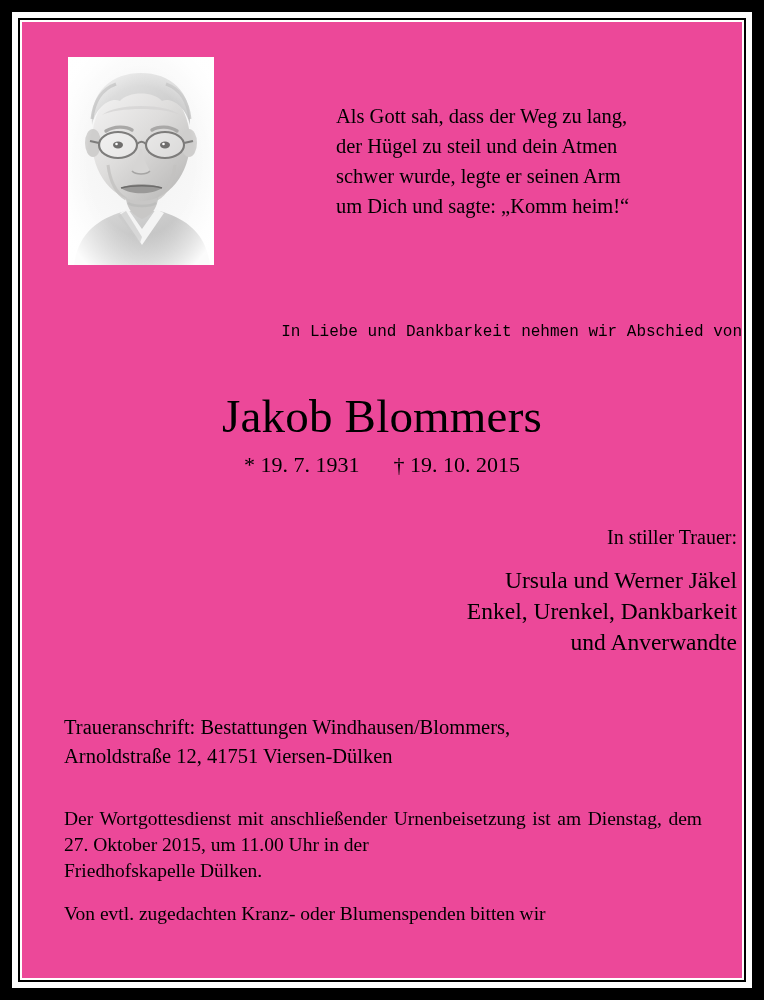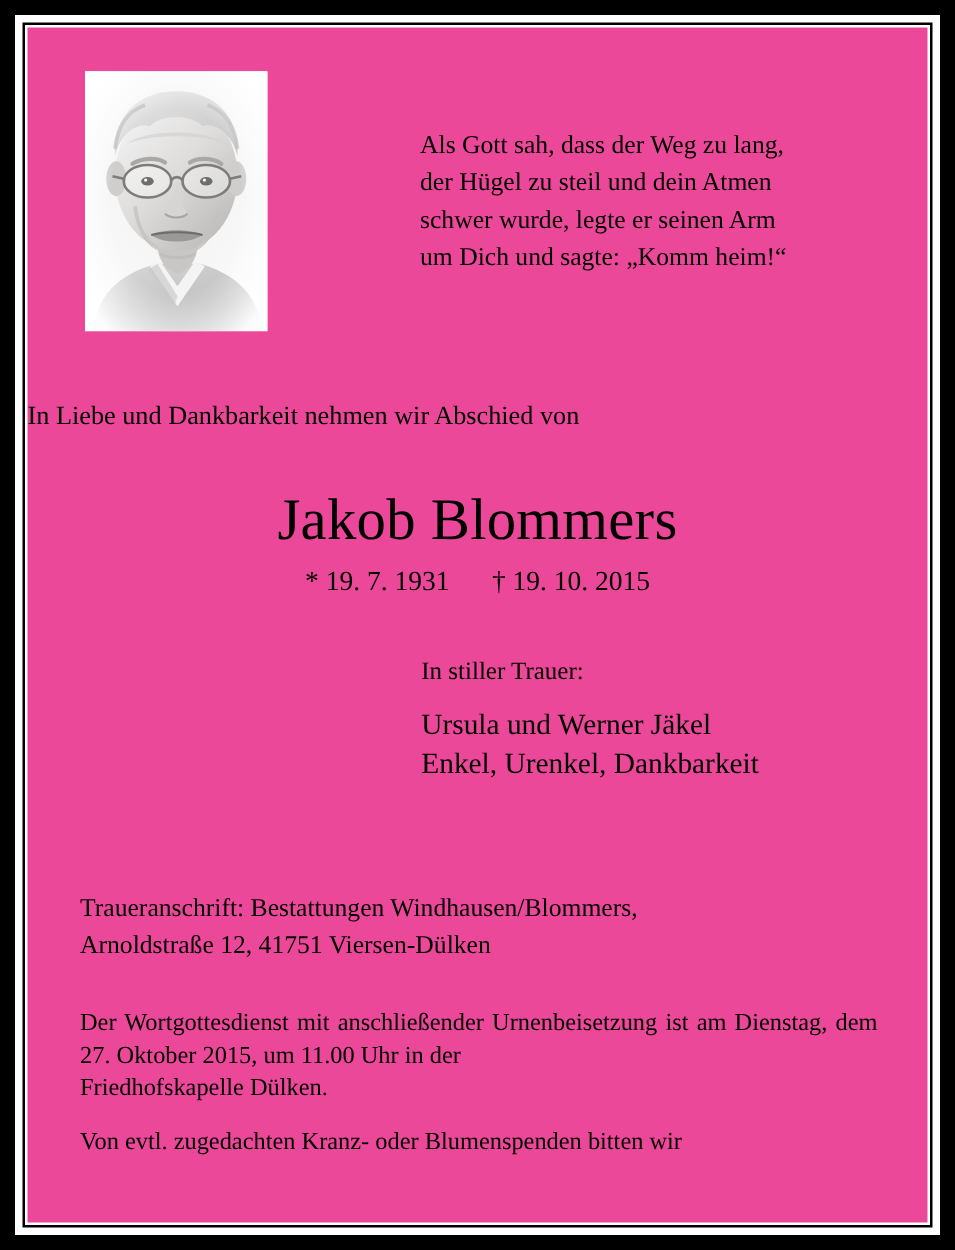--- a/index.html
+++ b/index.html
@@ -72,23 +72,24 @@
     text-align: left;
     white-space: nowrap;
   }
 
   
   .farewell {
     position: absolute;
     left: 0;
     top: 296px;
     width: 720px;
-    text-align: left;
-    font-size: 21px;
+    text-align: right;
+    font-size: 16px;
     line-height: 28px;
+    font-family: Liberation Mono, monospace;
   }
 
   
   .name {
     position: absolute;
     left: 0;
     top: 366px;
     width: 720px;
     text-align: center;
     font-size: 47px;
@@ -107,21 +108,21 @@
   .dates .date-birth { margin-right: 34px; }
 
   
   .mourners {
     position: absolute;
     left: 315px;
     top: 503px;
     width: 400px;
     font-size: 21px;
     line-height: 25px;
-    text-align: left;
+    text-align: right;
     white-space: nowrap;
   }
   .mourners .lead { font-size: 20px; margin-bottom: 15px; }
   .mourners .family-line { font-size: 23.5px; line-height: 31px; }
 
   
   .address {
     position: absolute;
     left: 42px;
     top: 691px;
@@ -242,20 +243,21 @@
   <div class="name">Jakob Blommers</div>
 
   <div class="dates">
     <span class="date-birth"><span>*</span> <span>19. 7. 1931</span></span><span class="date-death"><span>†</span> <span>19. 10. 2015</span></span>
   </div>
 
   <div class="mourners">
     <div class="lead">In stiller Trauer:</div>
     <div class="family-line">Ursula und Werner Jäkel</div>
     <div class="family-line">Enkel, Urenkel, Dankbarkeit</div>
+    <div class="family-line">und Anverwandte</div>
   </div>
 
   <div class="address">
     <div>Traueranschrift: Bestattungen Windhausen/Blommers,</div>
     <div>Arnoldstraße 12, 41751 Viersen-Dülken</div>
   </div>
 
   <div class="para para-service">
     <span>Der Wortgottesdienst mit anschließender Urnenbeisetzung ist am Dienstag, dem 27. Oktober 2015, um 11.00 Uhr in der</span>
     <span class="last-line">Friedhofskapelle Dülken.</span>

